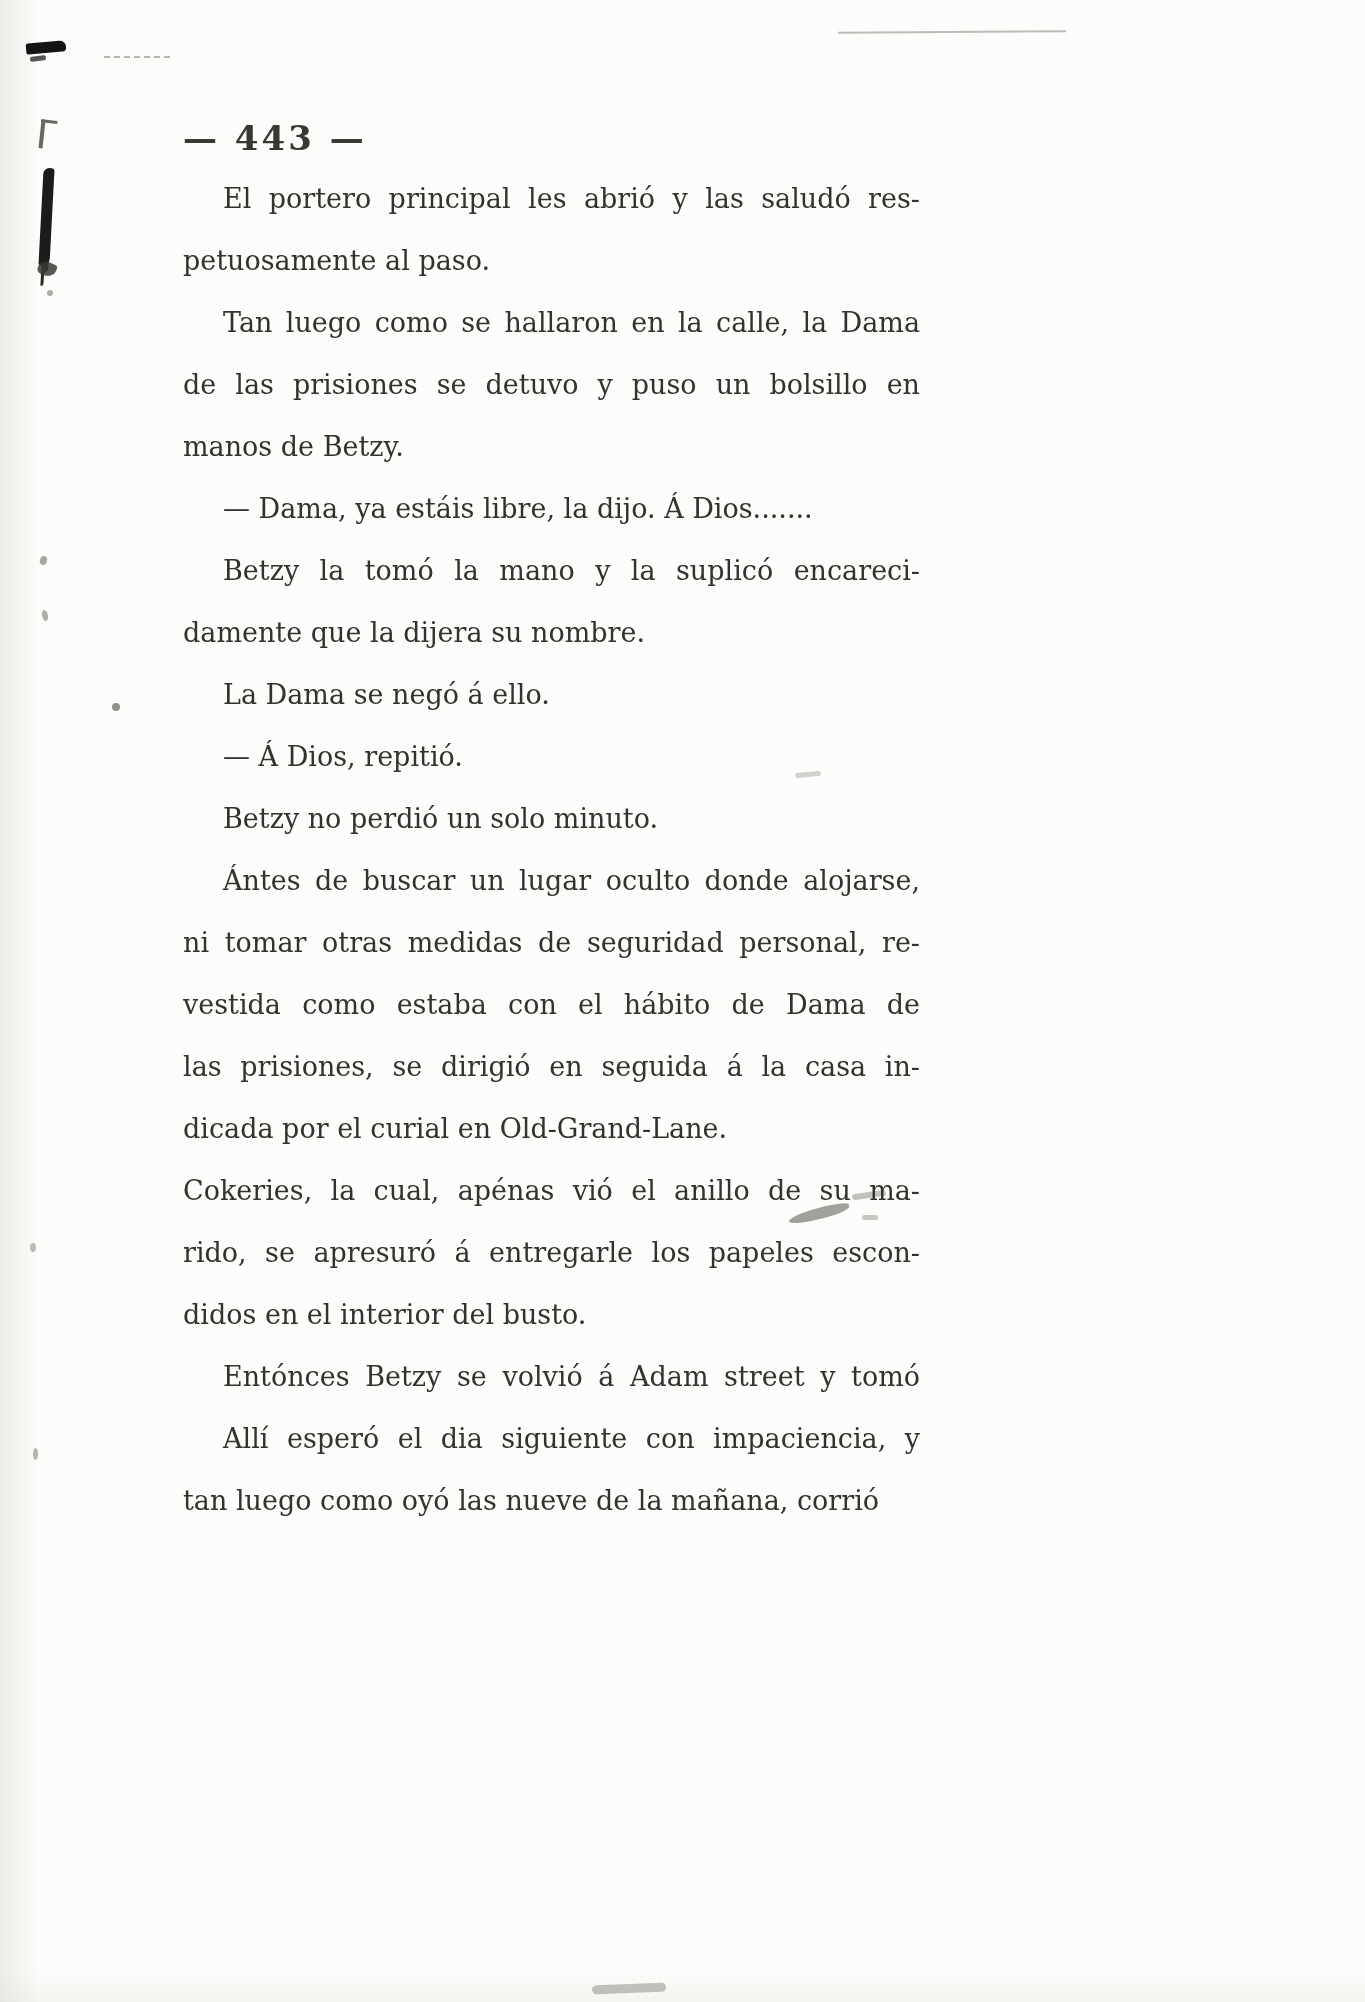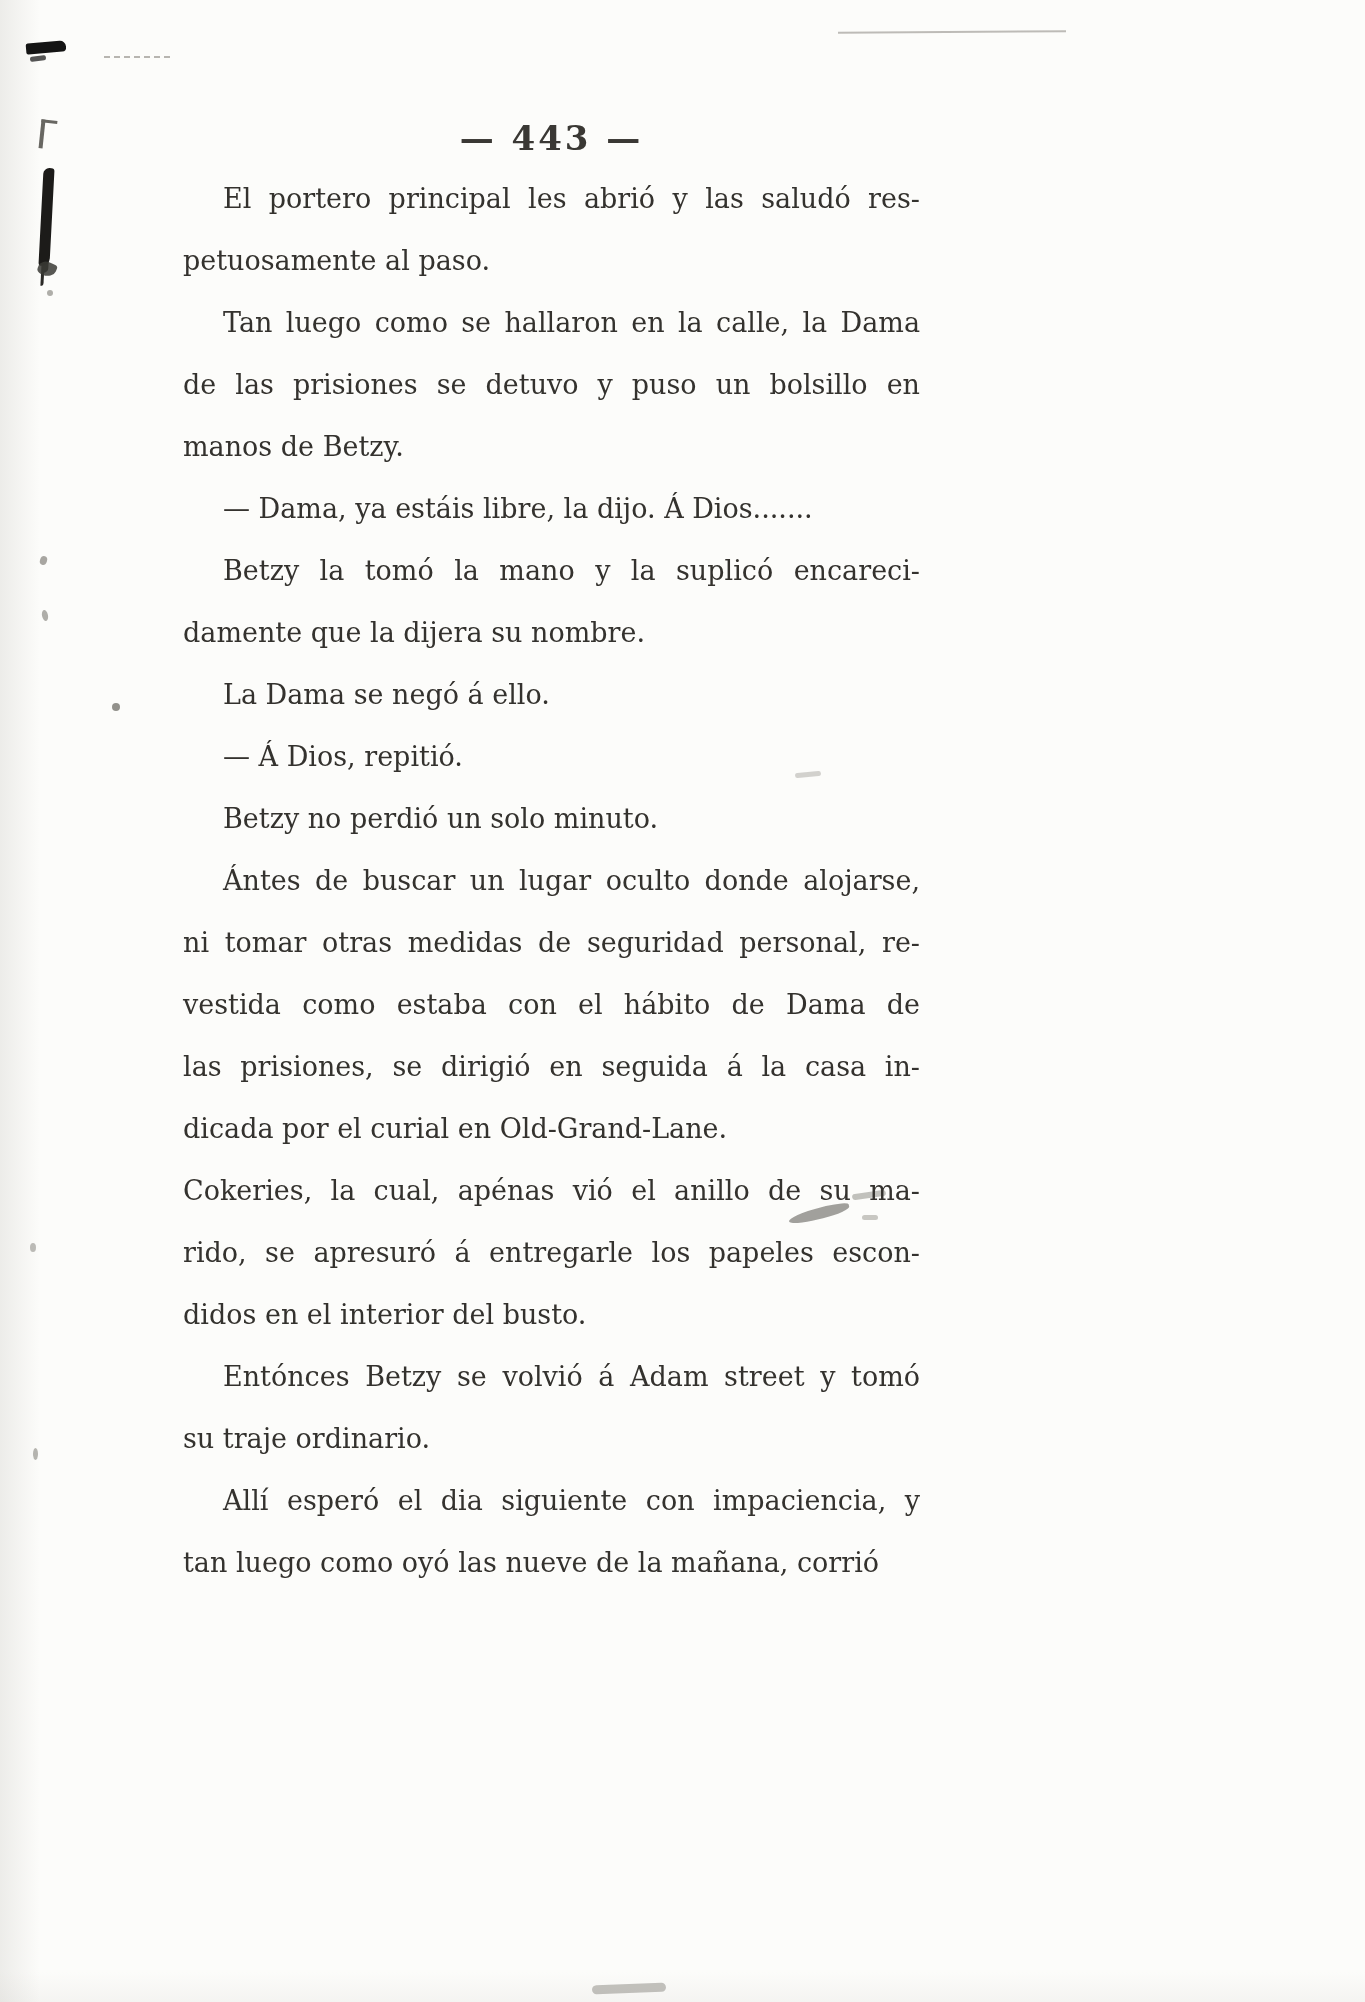--- a/index.html
+++ b/index.html
@@ -17,21 +17,20 @@
       linear-gradient(0deg, rgba(210,208,202,0.18) 0px, rgba(252,252,250,0) 30px),
       #fcfcfa;
     overflow:hidden;
     color:#2e2c29;
   }
   .page-number{
     position:absolute;
     left:183px;
     top:118px;
     width:737px;
-    text-align:center;
     font-size:34px;
     letter-spacing:3px;
     font-weight:bold;
     color:#3a3834;
   }
   .text-block{
     position:absolute;
     left:183px;
     top:168px;
     width:737px;
@@ -176,21 +175,20 @@
         <div class="line">las prisiones, se dirigió en seguida á la casa in-</div>
         <div class="line last">dicada por el curial en Old-Grand-Lane.</div>
       </div>
       <div class="paragraph">
         <div class="line">Cokeries, la cual, apénas vió el anillo de su ma-</div>
         <div class="line">rido, se apresuró á entregarle los papeles escon-</div>
         <div class="line last">didos en el interior del busto.</div>
       </div>
       <div class="paragraph">
         <div class="line first-indent">Entónces Betzy se volvió á Adam street y tomó</div>
-        <div class="line last">su traje ordinario.</div>
       </div>
       <div class="paragraph">
         <div class="line first-indent">Allí esperó el dia siguiente con impaciencia, y</div>
         <div class="line last">tan luego como oyó las nueve de la mañana, corrió</div>
       </div>
     </div>
 
 </div>
 
 </body></html>

